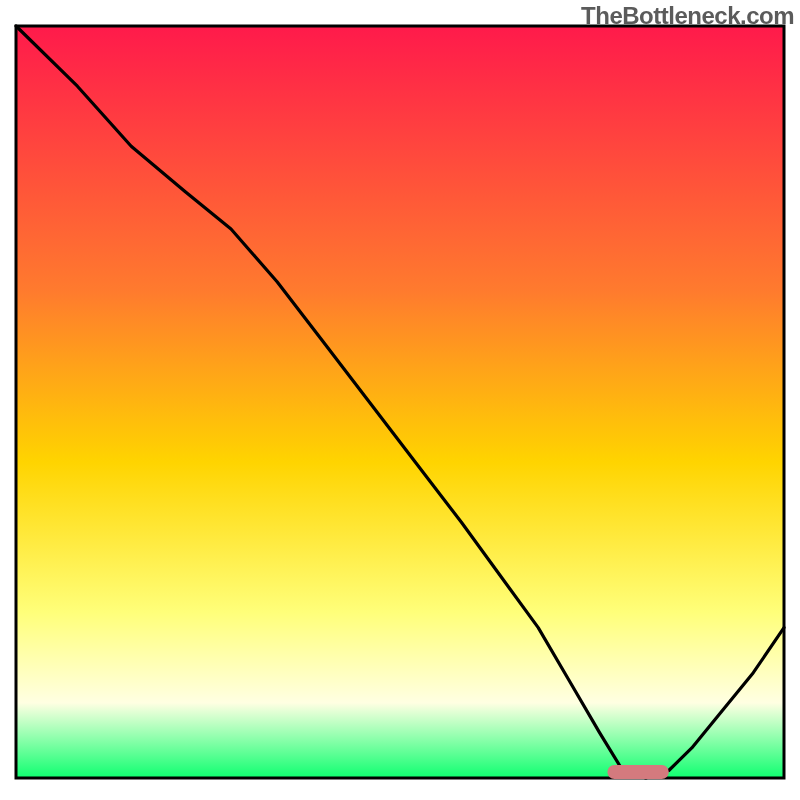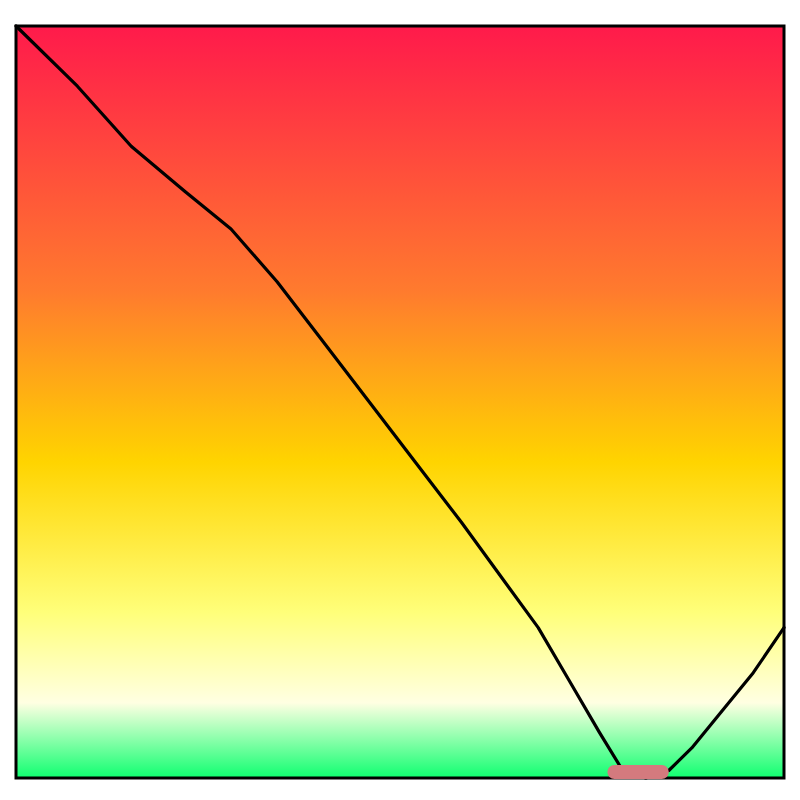--- a/index.html
+++ b/index.html
@@ -27,20 +27,21 @@
     user-select: none;
   }
   svg {
     display: block;
   }
 </style>
 </head>
 <body>
 
 <div class="stage">
+  <div class="watermark">TheBottleneck.com</div>
 
   <svg id="chart-svg" width="800" height="800" viewBox="0 0 800 800">
     <defs>
       <linearGradient id="bg-grad" x1="0" y1="0" x2="0" y2="1">
         <stop id="g0" offset="0%" stop-color="#ff1a4b"></stop>
         <stop id="g1" offset="35%" stop-color="#ff7a2e"></stop>
         <stop id="g2" offset="58%" stop-color="#ffd400"></stop>
         <stop id="g3" offset="78%" stop-color="#ffff7a"></stop>
         <stop id="g4" offset="90%" stop-color="#ffffe2"></stop>
         <stop id="g5" offset="100%" stop-color="#0fff70"></stop>

